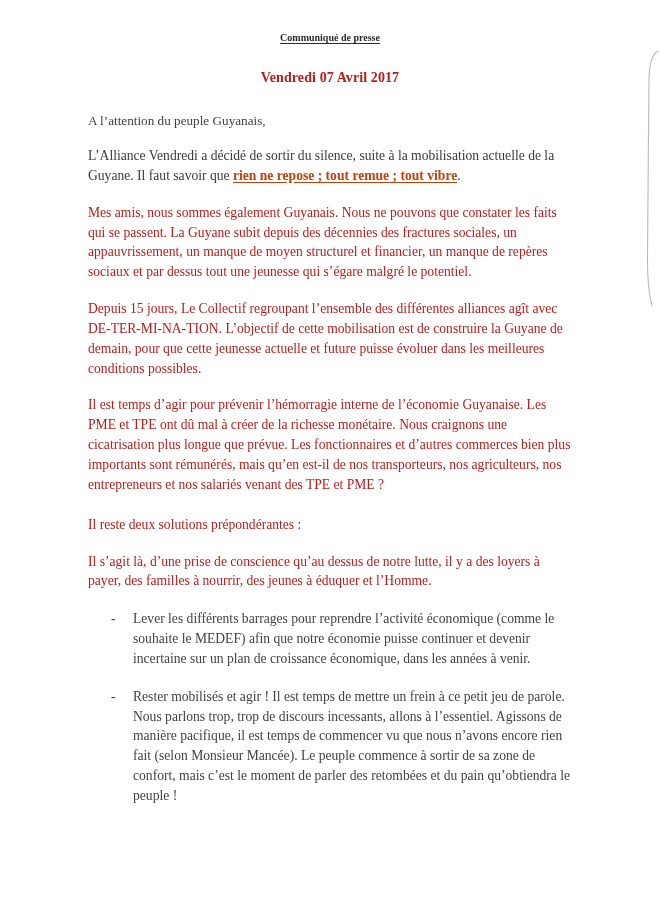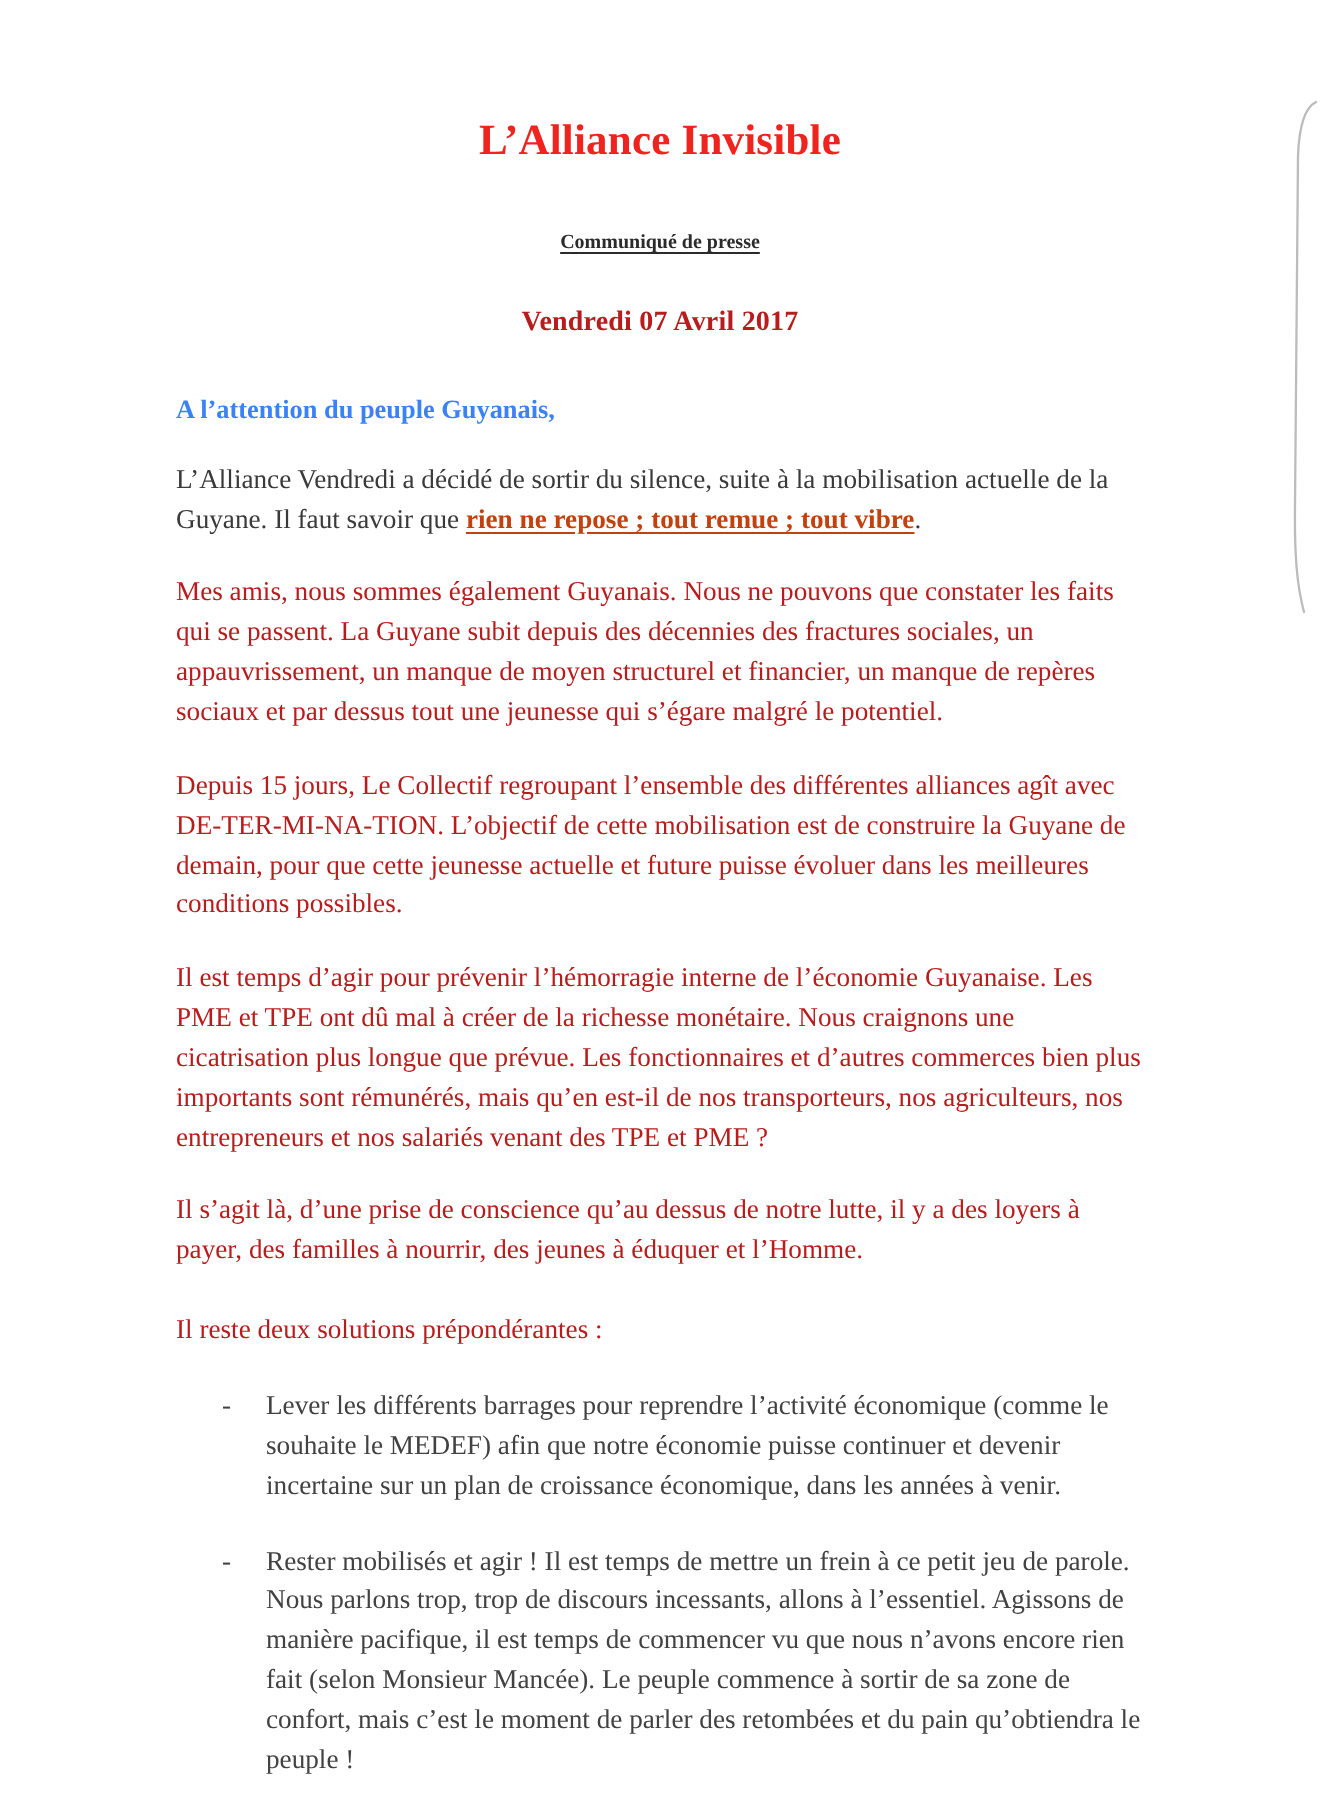--- a/index.html
+++ b/index.html
@@ -66,22 +66,22 @@
     font-size: 14px;
     font-weight: bold;
     color: #b91c1c;
     letter-spacing: .1px;
   }
 
   .doc-salutation {
     margin: 0;
     padding-top: 27px;
     font-size: 13.2px;
-    font-weight: bold;
-    color: #3b82f6;
+    font-weight: normal;
+    color: #404040;
   }
 
   .para {
     margin: 0;
     padding-top: 17px;
     font-size: 13.6px;
     line-height: 1.46;
     color: #b91c1c;
     text-align: left;
   }
@@ -129,40 +129,39 @@
 <body>
 
 <div class="page">
 
   <svg class="page-edge-artifact" viewBox="0 0 60 290" preserveAspectRatio="none">
     <path d="M 57 3 C 51 6, 48.5 16, 48 30 L 46.5 205 C 46.2 230, 47.5 245, 51 258" fill="none" stroke="#bcbcbc" stroke-width="1.15" stroke-linecap="round"></path>
   </svg>
 
   <div class="doc">
 
-    <h1 class="doc-title">L’Alliance Invisible</h1>
 
     <h2 class="doc-subtitle">Communiqué de presse</h2>
 
     <p class="doc-date">Vendredi  07 Avril 2017</p>
 
     <p class="doc-salutation">A l’attention du peuple Guyanais,</p>
 
     <p class="para lead"><span>L’Alliance Vendredi a décidé de sortir du silence, suite à la mobilisation actuelle de la Guyane. Il faut savoir que </span><span class="emphasis-underline">rien ne repose ; tout remue ; tout vibre</span><span>.</span></p>
 
     <p class="para">Mes amis, nous sommes également Guyanais. Nous ne pouvons que constater les faits qui se passent. La Guyane subit depuis des décennies des fractures sociales, un appauvrissement, un manque de moyen structurel et financier,  un manque de repères sociaux et par dessus tout une jeunesse qui s’égare malgré le potentiel.</p>
 
     <p class="para">Depuis 15 jours, Le Collectif regroupant l’ensemble des différentes alliances agît avec DE-TER-MI-NA-TION. L’objectif de cette mobilisation  est de construire la Guyane de demain, pour que cette jeunesse actuelle et future puisse évoluer dans les meilleures conditions possibles.</p>
 
 
     <p class="para">Il est temps d’agir pour prévenir l’hémorragie interne de l’économie Guyanaise. Les PME et TPE ont dû mal à créer de  la richesse monétaire. Nous craignons une cicatrisation plus longue que prévue. Les fonctionnaires et d’autres commerces bien plus importants sont rémunérés, mais qu’en est-il de nos transporteurs, nos agriculteurs, nos entrepreneurs et nos salariés venant des TPE et PME ?</p>
 
+    <p class="para solutions-lead">Il reste deux solutions prépondérantes :</p>
+
     <p class="para">Il s’agit là, d’une prise de conscience qu’au dessus de notre lutte, il y a des loyers à payer, des familles à nourrir, des jeunes à éduquer et l’Homme.</p>
-
-    <p class="para solutions-lead">Il reste deux solutions prépondérantes :</p>
 
     <ul class="bullet-list">
       <li class="bullet-item">
         <span class="bullet-marker">-</span>
         <span>Lever les différents barrages pour reprendre l’activité économique (comme le souhaite le MEDEF) afin que notre économie puisse continuer et devenir incertaine sur un plan de croissance économique, dans les années à venir.</span>
       </li>
       <li class="bullet-item">
         <span class="bullet-marker">-</span>
         <span>Rester mobilisés et agir ! Il est temps de mettre un frein à ce petit jeu de parole. Nous parlons trop, trop de discours incessants, allons à l’essentiel. Agissons de manière pacifique, il est temps de commencer vu que nous n’avons encore rien fait (selon Monsieur Mancée). Le peuple commence à sortir de sa zone de confort, mais c’est le moment de parler des retombées et du pain qu’obtiendra le peuple !</span>
       </li>

